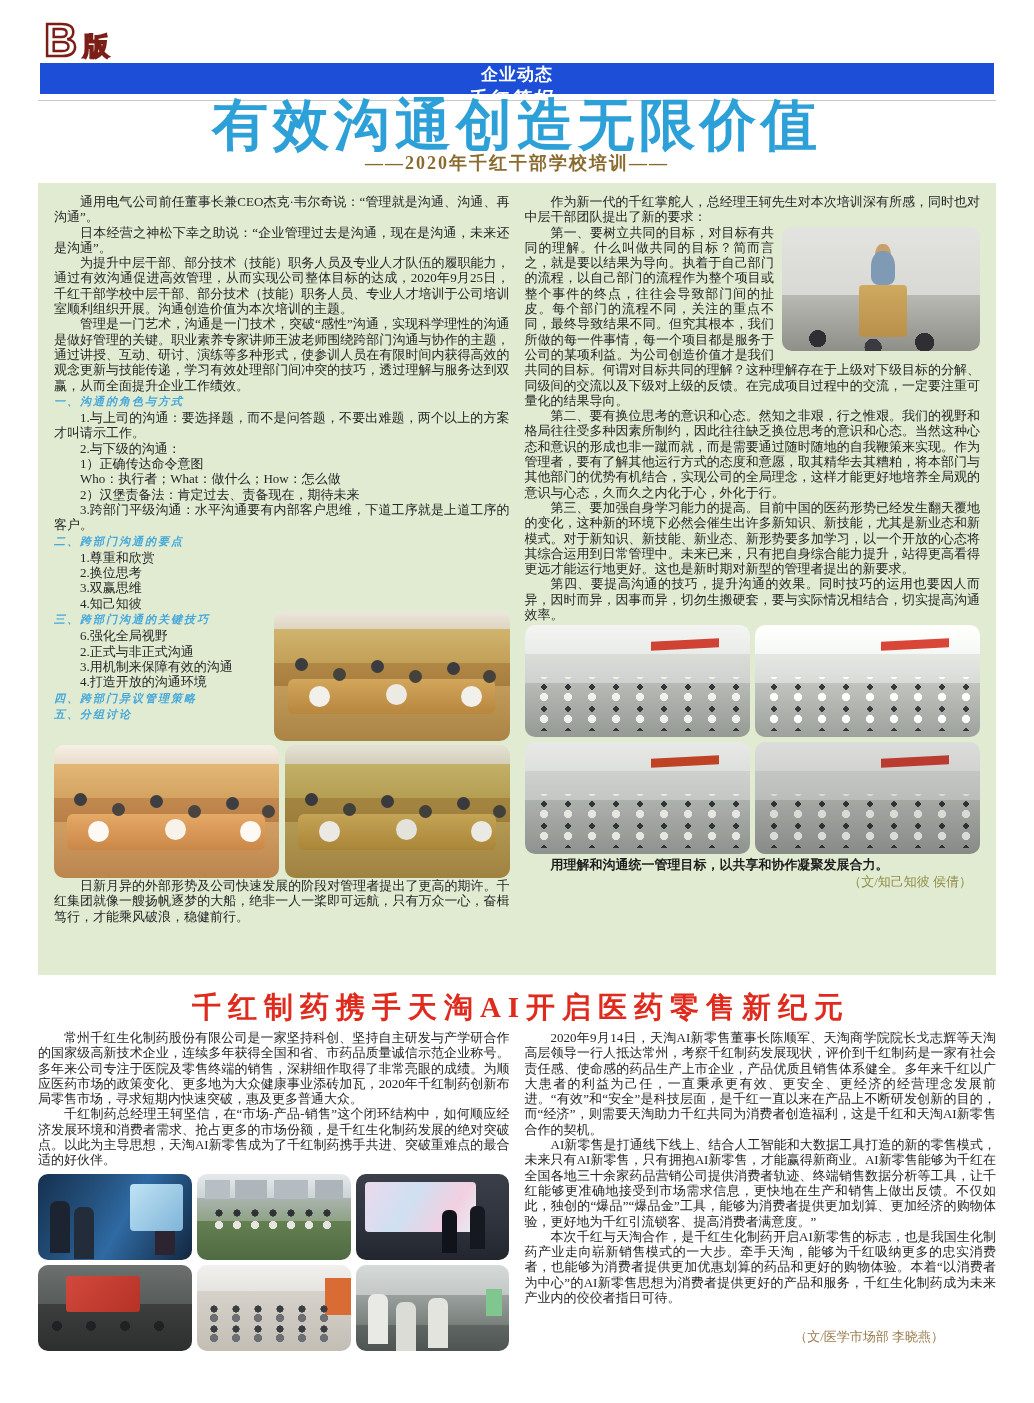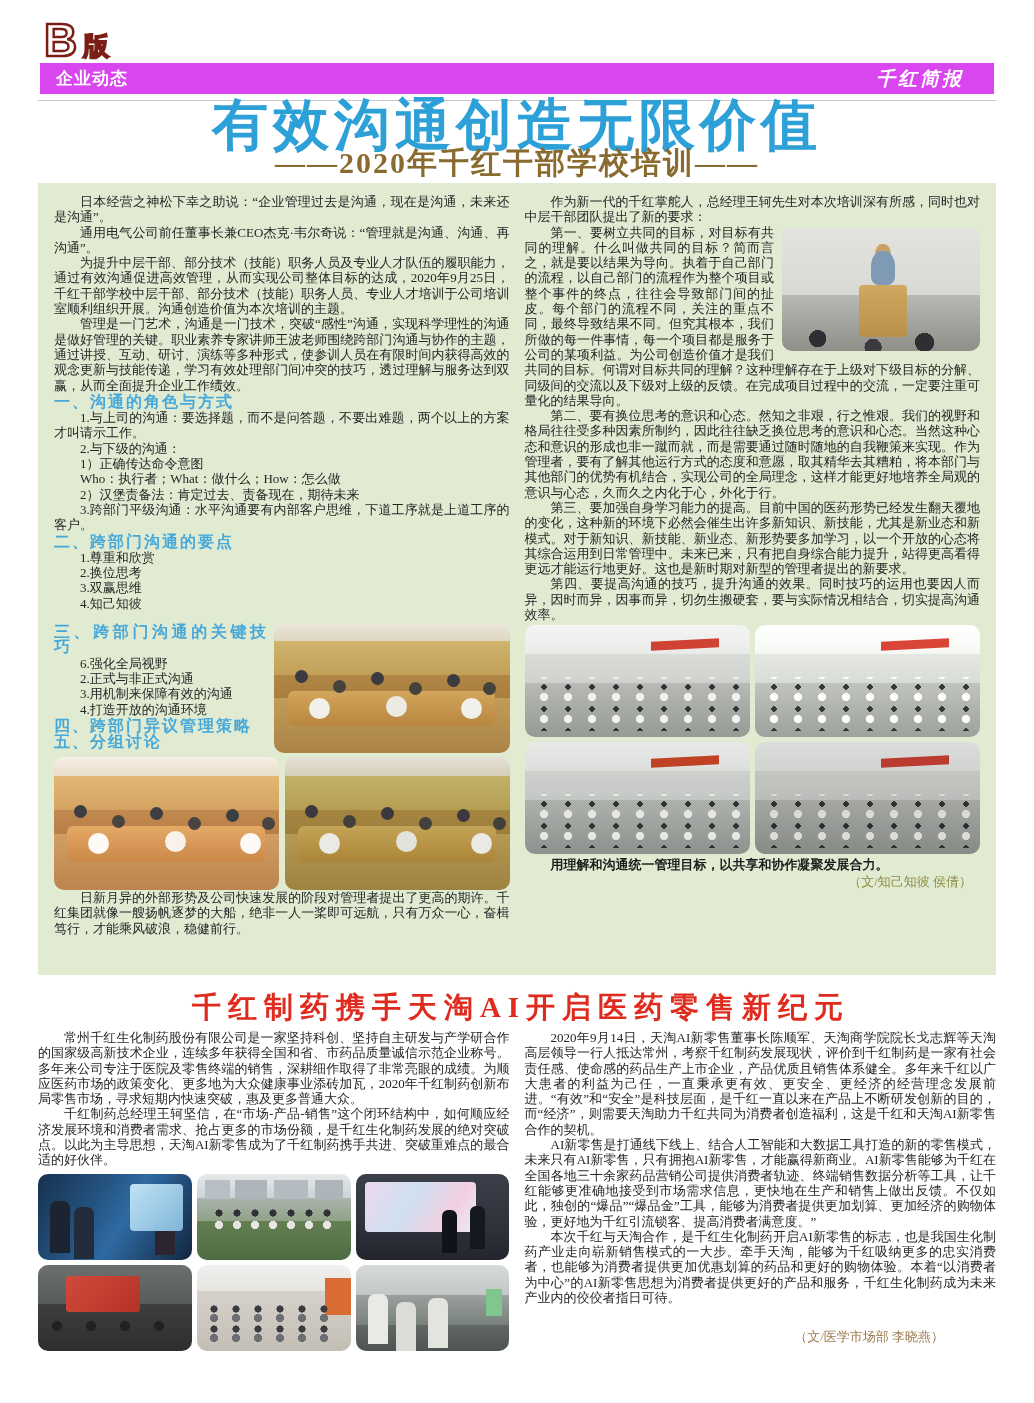--- a/index.html
+++ b/index.html
@@ -4,42 +4,42 @@
 <style>
   html,body{margin:0;padding:0;background:#ffffff;}
   .page{position:relative;width:1034px;height:1403px;background:#fff;overflow:hidden;
         font-family:"Liberation Serif","DejaVu Serif",serif;color:#262626;}
 
   
   .edition{position:absolute;left:44px;top:18px;display:flex;align-items:flex-end;gap:6px;}
   .ed-letter{font-family:"Liberation Sans",sans-serif;font-weight:bold;font-size:46px;line-height:44px;
              color:#ffffff;-webkit-text-stroke:2.5px #7b1f16;letter-spacing:0;}
   .ed-char{font-weight:bold;font-size:26px;line-height:30px;color:#ffffff;-webkit-text-stroke:1.6px #7b1f16;}
-  .hbar{position:absolute;left:40px;top:63px;width:954px;height:31px;background:#d946ef;
-        display:flex;justify-content:space-between;align-items:center;padding:0 16px;box-sizing:border-box;}
+  .hbar{position:absolute;left:40px;top:63px;width:954px;height:31px;background:#1d4ed8;
+        display:flex;justify-content:space-between;align-items:center;padding:0 16px;box-sizing:border-box;flex-direction:column;}
   .hbar-left{color:#fff;font-family:"Liberation Sans",sans-serif;font-weight:bold;font-size:17px;letter-spacing:1px;}
   .hbar-right{color:#fff;font-style:italic;font-weight:bold;font-size:19px;letter-spacing:3px;padding-right:14px;}
   .hrule{position:absolute;left:38px;top:100px;width:958px;border-top:1px solid #c9c9c9;}
 
   
   .a1-title{position:absolute;left:0;top:102px;width:100%;margin:0;text-align:center;
             font-family:"Liberation Sans",sans-serif;font-weight:bold;font-size:56px;line-height:46px;
             color:#2da0d8;letter-spacing:5px;}
   .a1-sub{position:absolute;left:0;top:148px;width:100%;margin:0;text-align:center;
-          font-weight:bold;font-size:30px;line-height:30px;color:#8a6b2f;letter-spacing:2px;}
+          font-weight:bold;font-size:18px;line-height:30px;color:#8a6b2f;letter-spacing:2px;}
 
   
   .green{position:absolute;left:38px;top:183px;width:958px;height:792px;background:#e0ebd2;
          padding:11px 16px;box-sizing:border-box;display:flex;gap:15px;overflow:hidden;}
   .col{flex:1 1 0;min-width:0;font-size:13px;line-height:15.3px;text-align:justify;}
   .bp{margin:0;text-indent:2em;}
-  .sh{margin:1px 0;font-family:"Liberation Sans",sans-serif;font-weight:bold;font-size:16px;
-      color:#47a8da;letter-spacing:2px;}
-
-  .split{display:flex;gap:6px;margin-top:12px;}
+  .sh{margin:1px 0;font-family:"Liberation Sans",sans-serif;font-weight:bold;font-size:11px;
+      color:#47a8da;letter-spacing:2px;font-style:italic;}
+
+  .split{display:flex;gap:6px;margin-top:0;}
   .split-text{flex:0 0 214px;}
   .split .ph{flex:1 1 auto;height:130px;}
   .prow{display:flex;gap:6px;margin-top:4px;}
   .prow .ph{flex:1 1 0;height:133px;}
   .grid22{display:grid;grid-template-columns:1fr 1fr;gap:5px;margin-top:3px;}
   .grid22 .ph{height:112px;}
   .cap{margin:3px 0 0 0;text-indent:2em;font-weight:bold;color:#1c1c1c;}
   .credit{margin:1px 0 0 0;text-align:right;font-size:13px;}
   .credit.olive{color:#8f8c45;padding-right:8px;}
   .credit.tan{color:#9b7c4f;padding-right:52px;margin-top:24px;}
@@ -139,22 +139,22 @@
     <span class="hbar-right">千红简报</span>
   </div>
   <div class="hrule"></div>
 
   <h1 class="a1-title">有效沟通创造无限价值</h1>
   <h2 class="a1-sub">——2020年千红干部学校培训——</h2>
 
   <div class="green">
 
     <div class="col">
+      <p class="bp">通用电气公司前任董事长兼CEO杰克·韦尔奇说：“管理就是沟通、沟通、再沟通”。</p>
       <p class="bp">日本经营之神松下幸之助说：“企业管理过去是沟通，现在是沟通，未来还是沟通”。</p>
-      <p class="bp">通用电气公司前任董事长兼CEO杰克·韦尔奇说：“管理就是沟通、沟通、再沟通”。</p>
       <p class="bp">为提升中层干部、部分技术（技能）职务人员及专业人才队伍的履职能力，通过有效沟通促进高效管理，从而实现公司整体目标的达成，2020年9月25日，千红干部学校中层干部、部分技术（技能）职务人员、专业人才培训于公司培训室顺利组织开展。沟通创造价值为本次培训的主题。</p>
       <p class="bp">管理是一门艺术，沟通是一门技术，突破“感性”沟通，实现科学理性的沟通是做好管理的关键。职业素养专家讲师王波老师围绕跨部门沟通与协作的主题，通过讲授、互动、研讨、演练等多种形式，使参训人员在有限时间内获得高效的观念更新与技能传递，学习有效处理部门间冲突的技巧，透过理解与服务达到双赢，从而全面提升企业工作绩效。</p>
 
       <h4 class="sh">一、沟通的角色与方式</h4>
       <p class="bp">1.与上司的沟通：要选择题，而不是问答题，不要出难题，两个以上的方案才叫请示工作。</p>
       <p class="bp">2.与下级的沟通：</p>
       <p class="bp">1）正确传达命令意图</p>
       <p class="bp">Who：执行者；What：做什么；How：怎么做</p>
       <p class="bp">2）汉堡责备法：肯定过去、责备现在，期待未来</p>
       <p class="bp">3.跨部门平级沟通：水平沟通要有内部客户思维，下道工序就是上道工序的客户。</p>

